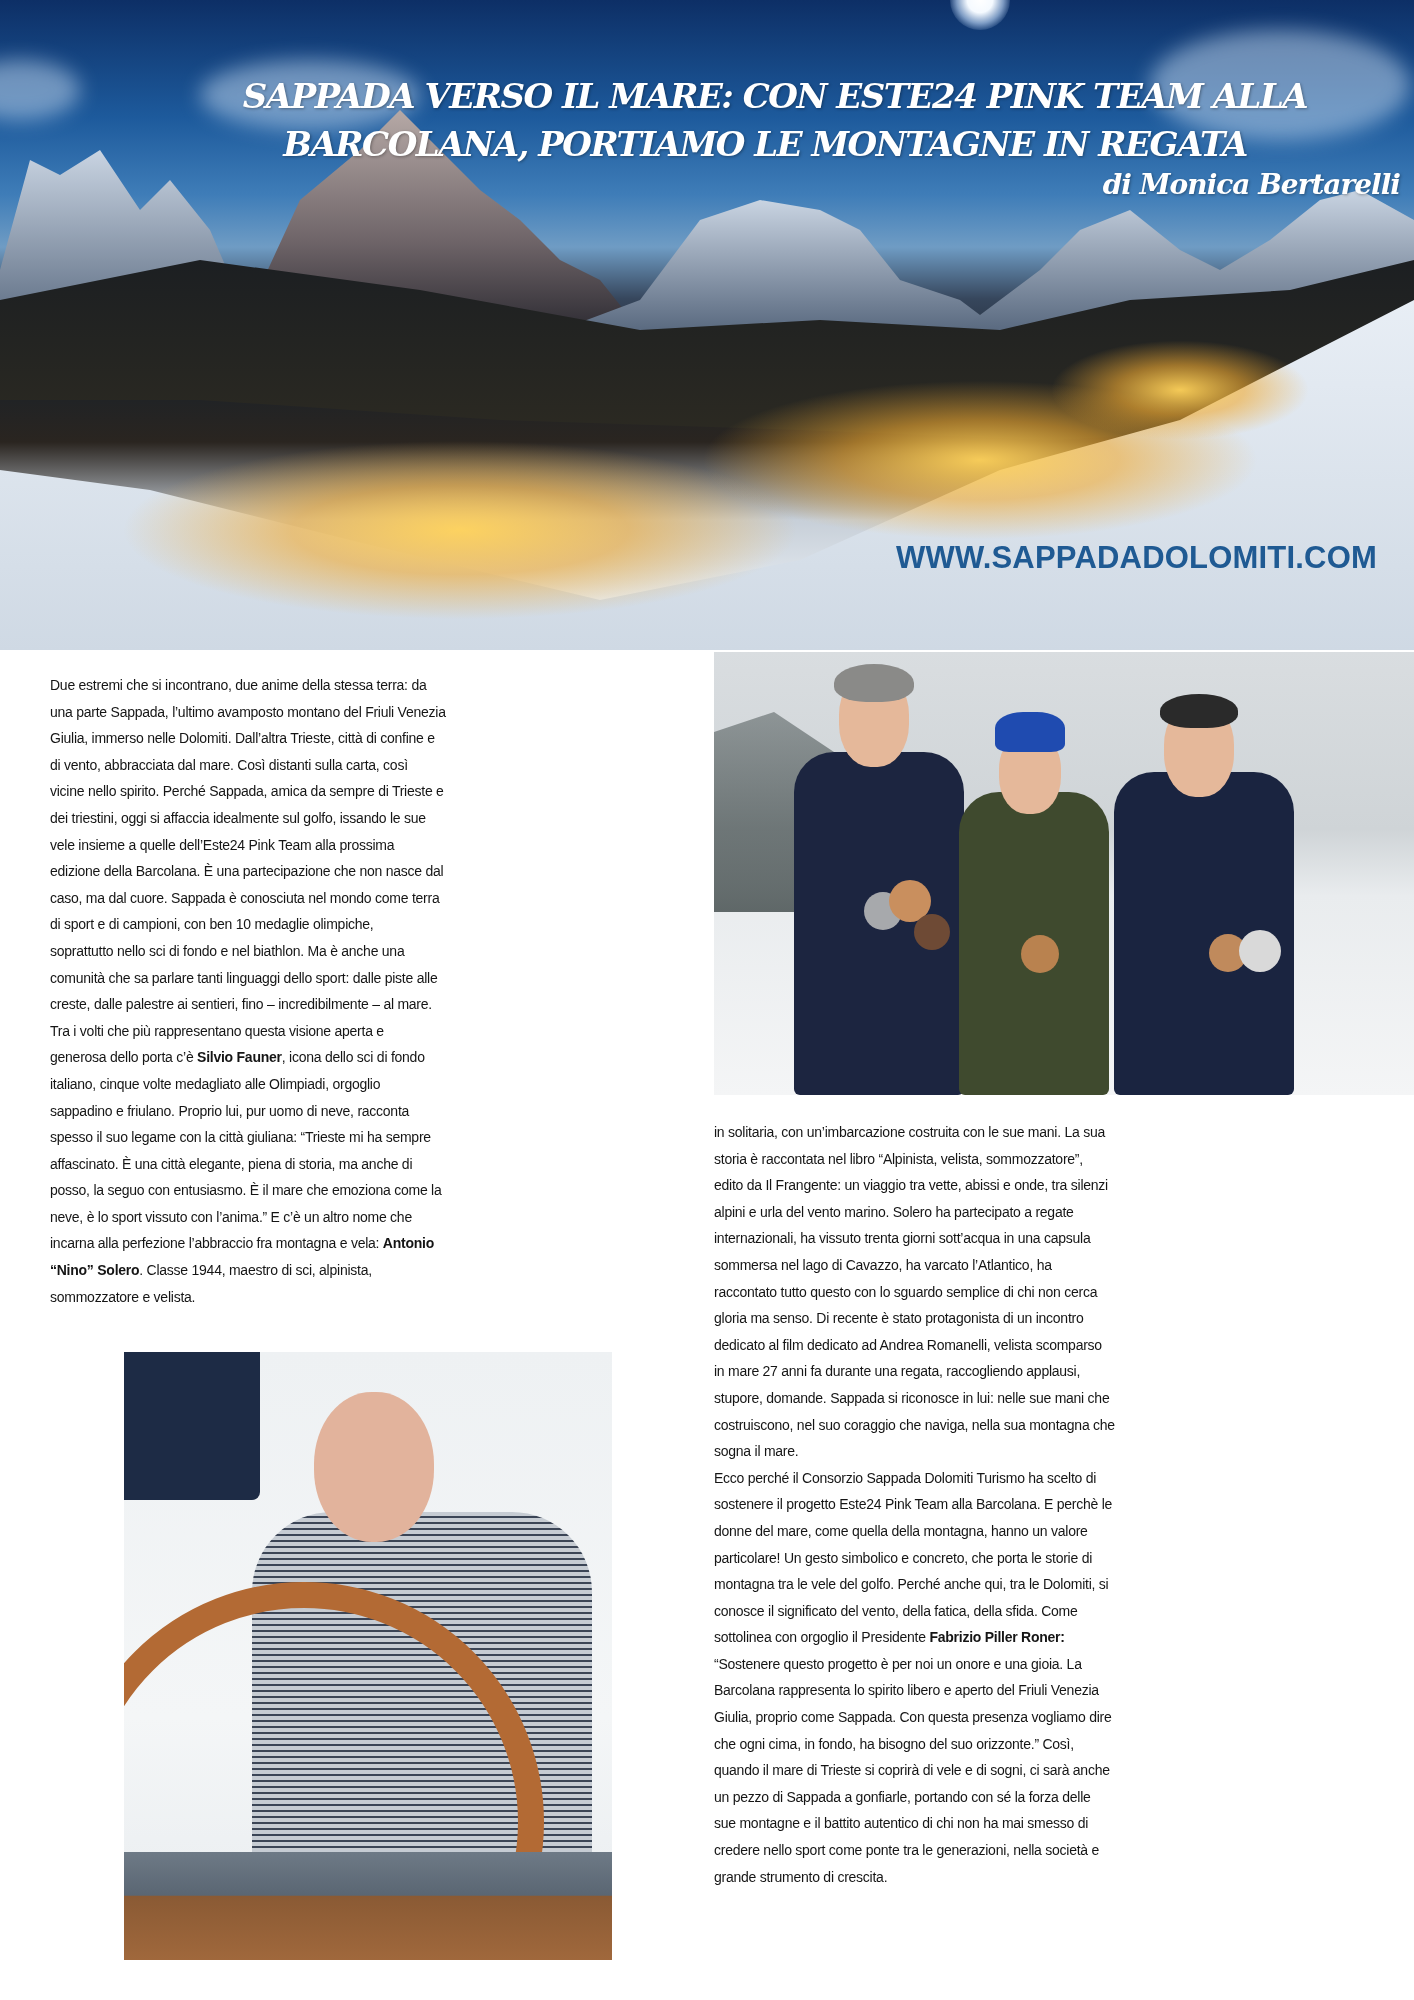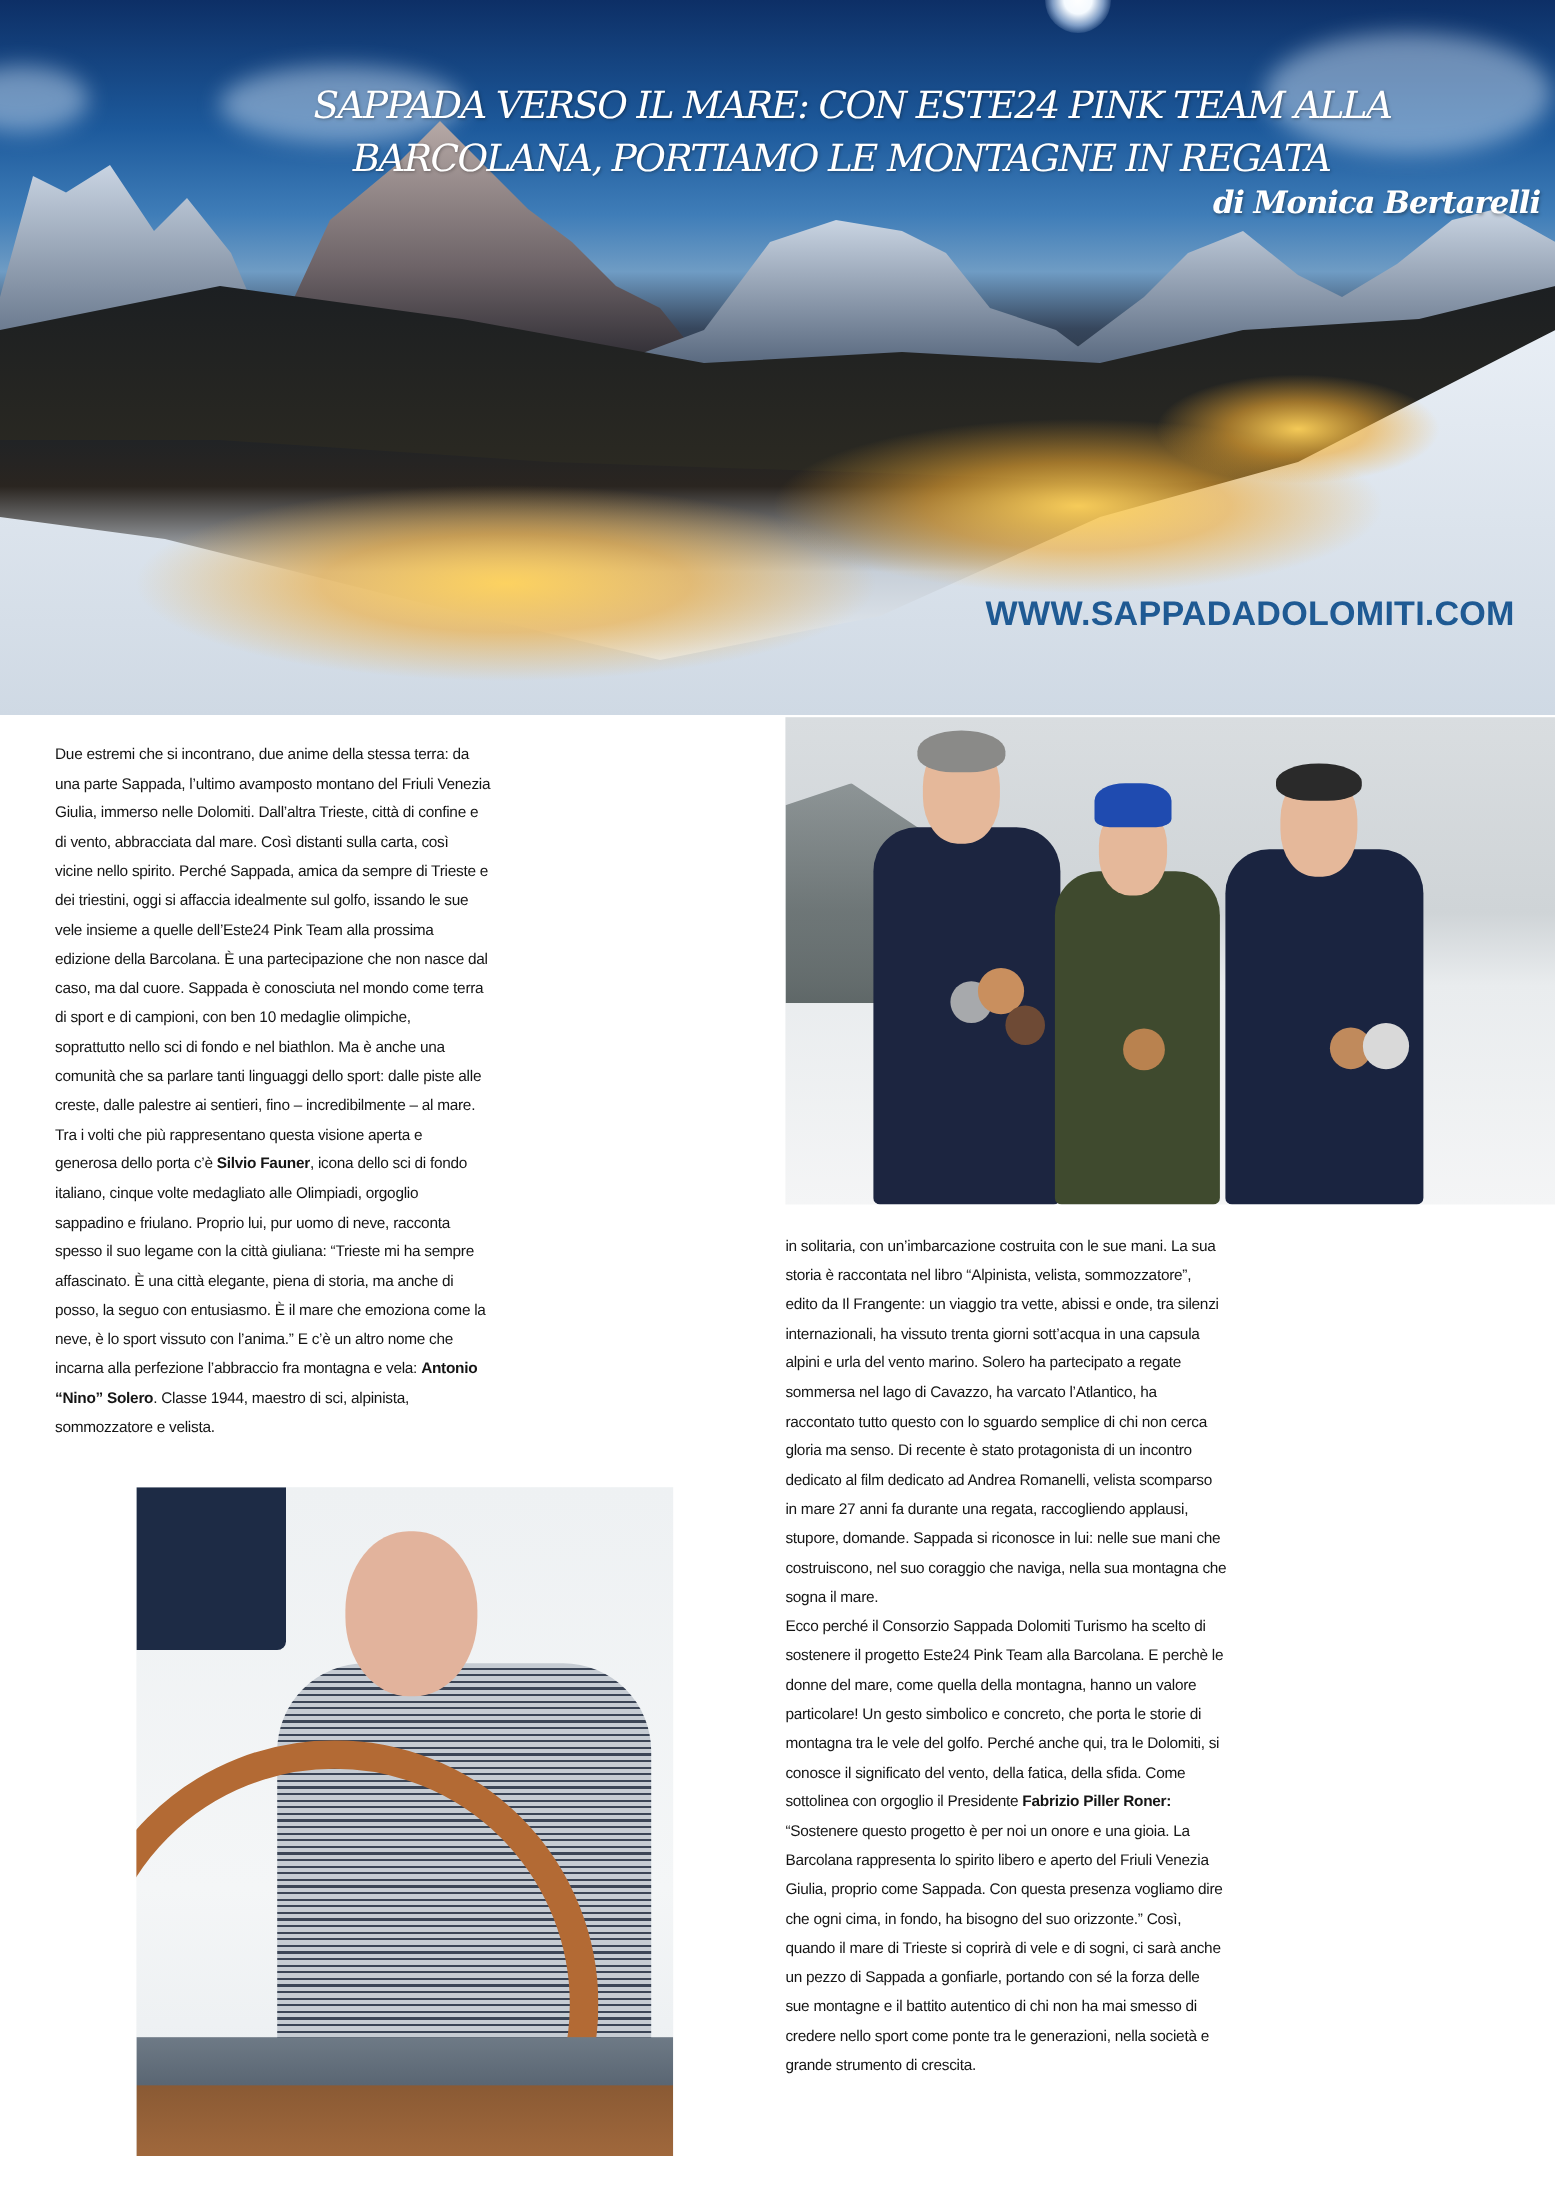--- a/index.html
+++ b/index.html
@@ -9,21 +9,21 @@
     
     .hero { position: absolute; left: 0; top: 0; width: 1414px; height: 650px; overflow: hidden;
             background: linear-gradient(180deg, #0d2f66 0%, #1d5a9c 18%, #3f7db8 30%, #6f9cc4 38%, #36465c 46%, #1c2228 58%, #2a2520 68%, #c7cfd8 80%, #e6ecf2 92%, #dfe6ee 100%); }
     .moon { position: absolute; left: 950px; top: -30px; width: 60px; height: 60px; border-radius: 50%;
             background: radial-gradient(circle, #ffffff 0%, #f5faff 30%, rgba(200,225,255,0.6) 55%, rgba(120,170,230,0) 75%); }
     .cloud { position: absolute; border-radius: 50%; background: rgba(220,235,250,0.45); filter: blur(10px); }
     .mountains { position: absolute; left: 0; top: 0; width: 1414px; height: 650px; }
     .village-glow { position: absolute; border-radius: 50%;
             background: radial-gradient(ellipse, rgba(255,210,90,0.95) 0%, rgba(240,170,50,0.6) 35%, rgba(200,120,30,0) 70%); }
     .hero-title { position: absolute; left: 150px; width: 1250px; text-align: center; margin: 0;
-            font-family: "DejaVu Serif", serif; font-weight: normal; font-style: italic; color: #ffffff;
+            font-family: "DejaVu Serif", serif; font-weight: bold; font-style: italic; color: #ffffff;
             font-size: 34px; line-height: 48px; letter-spacing: -1.5px; text-transform: uppercase;
             text-shadow: 1px 1px 3px rgba(0,0,0,0.35); }
     .hero-title.l1 { top: 72px; }
     .hero-title.l2 { top: 120px; left: 140px; }
     .hero-byline { position: absolute; left: 150px; width: 1250px; top: 168px; text-align: right;
             font-family: "DejaVu Serif", serif; font-weight: bold; font-style: italic; color: #fff;
             font-size: 28px; letter-spacing: -1px; text-shadow: 1px 1px 3px rgba(0,0,0,0.35); }
     .hero-url { position: absolute; left: 896px; top: 540px; font-family: "Liberation Sans", sans-serif;
             font-weight: bold; color: #1f5a93; font-size: 31px; letter-spacing: 0.2px; }
 
@@ -153,22 +153,22 @@
   <div class="medal" style="left:200px;top:262px;width:36px;height:36px;background:#6e4a35;"></div>
   <div class="medal" style="left:307px;top:283px;width:38px;height:38px;background:#b9824f;"></div>
   <div class="medal" style="left:495px;top:282px;width:38px;height:38px;background:#c08a5c;"></div>
   <div class="medal" style="left:525px;top:278px;width:42px;height:42px;background:#d9d9d9;"></div>
 </div>
 
 <div class="col-text right-col">
   <span class="line">in solitaria, con un’imbarcazione costruita con le sue mani. La sua</span>
   <span class="line">storia è raccontata nel libro “Alpinista, velista, sommozzatore”,</span>
   <span class="line">edito da Il Frangente: un viaggio tra vette, abissi e onde, tra silenzi</span>
+  <span class="line">alpini e urla del vento marino. Solero ha partecipato a regate</span>
   <span class="line">internazionali, ha vissuto trenta giorni sott’acqua in una capsula</span>
-  <span class="line">alpini e urla del vento marino. Solero ha partecipato a regate</span>
   <span class="line">sommersa nel lago di Cavazzo, ha varcato l’Atlantico, ha</span>
   <span class="line">raccontato tutto questo con lo sguardo semplice di chi non cerca</span>
   <span class="line">gloria ma senso. Di recente è stato protagonista di un incontro</span>
   <span class="line">dedicato al film dedicato ad Andrea Romanelli, velista scomparso</span>
   <span class="line">in mare 27 anni fa durante una regata, raccogliendo applausi,</span>
   <span class="line">stupore, domande. Sappada si riconosce in lui: nelle sue mani che</span>
   <span class="line">costruiscono, nel suo coraggio che naviga, nella sua montagna che</span>
   <span class="line">sogna il mare.</span>
   <span class="line">Ecco perché il Consorzio Sappada Dolomiti Turismo ha scelto di</span>
   <span class="line">sostenere il progetto Este24 Pink Team alla Barcolana. E perchè le</span>

